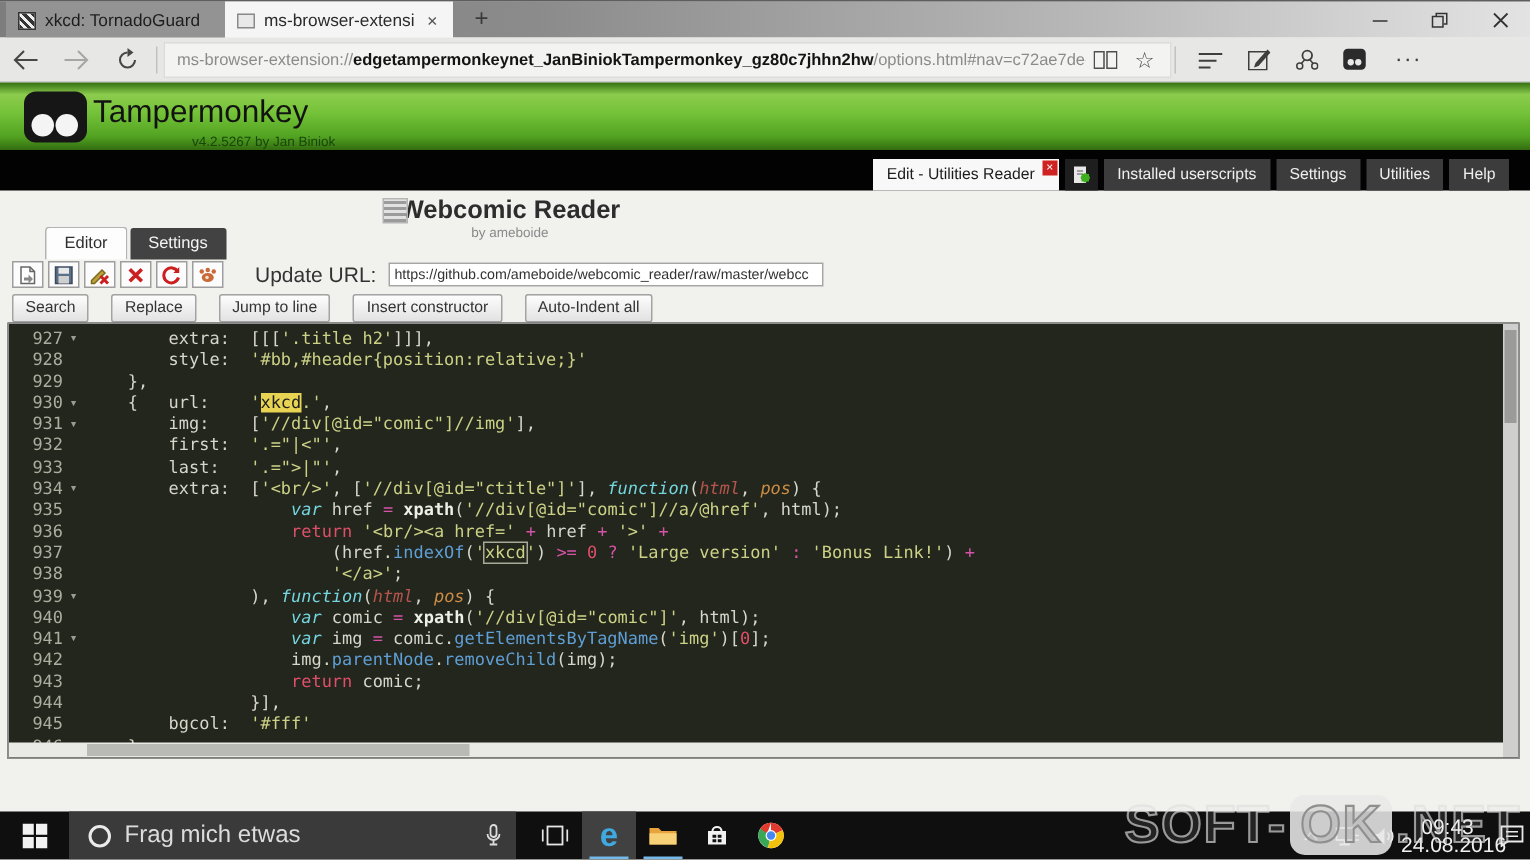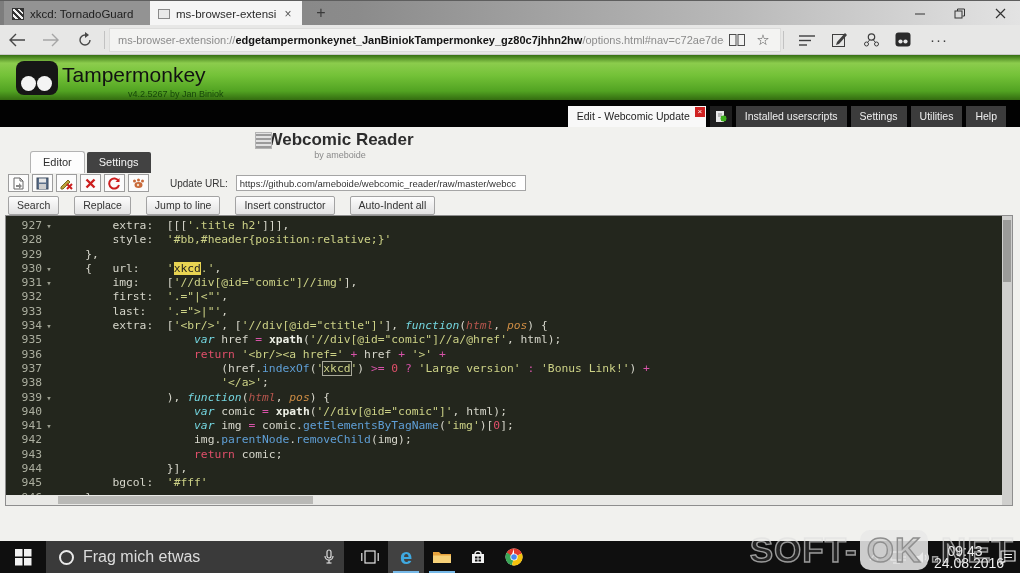--- a/index.html
+++ b/index.html
@@ -69,21 +69,21 @@
   .edtabs { position:absolute; left:30px; top:151px; display:flex; align-items:flex-end; }
   .edtab { font-size:11px; padding:4px 12px 5px; }
   .edtab.active { background:#fdfdfd; color:#2e2e2e; border:1px solid #b3b3b3; border-bottom:none;
     border-radius:3px 3px 0 0; }
   .edtab.dark { background:#424242; color:#f4f4f4; border-radius:2px 2px 0 0; margin-left:2px; }
 
   
   .edtoolbar { position:absolute; left:8px; top:173px; height:20px; display:flex; align-items:center; }
   .tool-btn { width:21px; height:18px; background:#fcfcfc; border:1px solid #9e9e9e; margin-right:3px;
     display:flex; align-items:center; justify-content:center; }
-  .update-label { font-size:10px; color:#333; margin-left:18px; margin-right:8px; }
+  .update-label { font-size:14px; color:#333; margin-left:18px; margin-right:8px; }
   .update-input { width:290px; height:16px; font-size:9.5px; font-family:"Liberation Sans",sans-serif;
     border:1px solid #a5a5a5; background:#fff; color:#333; padding:0 3px; }
 
   
   .edbuttons { position:absolute; left:8px; top:196px; display:flex; gap:15px; }
   .act-btn { font-size:10.5px; color:#333; background:linear-gradient(#fdfdfd,#e2e2e2);
     border:1px solid #a3a3a3; border-radius:2px; padding:2px 8px 3px; white-space:nowrap; }
 
   
   .editor { position:absolute; left:5px; top:215px; width:1008px; height:291px; background:#23261d;
@@ -238,21 +238,21 @@
       <span class="eye l"></span>
         <span class="eye r"></span>
     </div>
     <div class="tmtitle">Tampermonkey</div>
     <div class="tmversion">v4.2.5267 by Jan Biniok</div>
   </div>
 
   <div class="navbar">
     <div class="navtabs">
       <div class="nav-item active">
-        <span>Edit - Webcomic Update</span>
+        <span>Edit - Utilities Reader</span>
         <span class="edit-close">×</span>
       </div>
       <div class="newscript-tile">
         <svg width="14" height="14">
             <rect x="2" y="1" width="8" height="11" fill="#e8e8e8"></rect>
             <line x1="4" y1="4" x2="8" y2="4" stroke="#888"></line>
             <line x1="4" y1="6" x2="8" y2="6" stroke="#888"></line>
             <path d="M8 7 H11 V10 H8 Z M9.5 5.5 V11.5 M6.5 8.5 H12.5" stroke="#3fae1f" stroke-width="2" fill="none"></path>
           </svg>
       </div>

